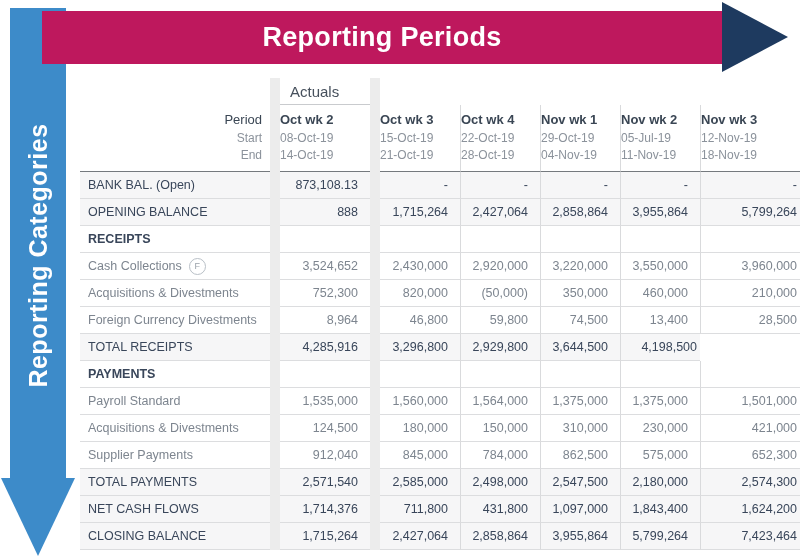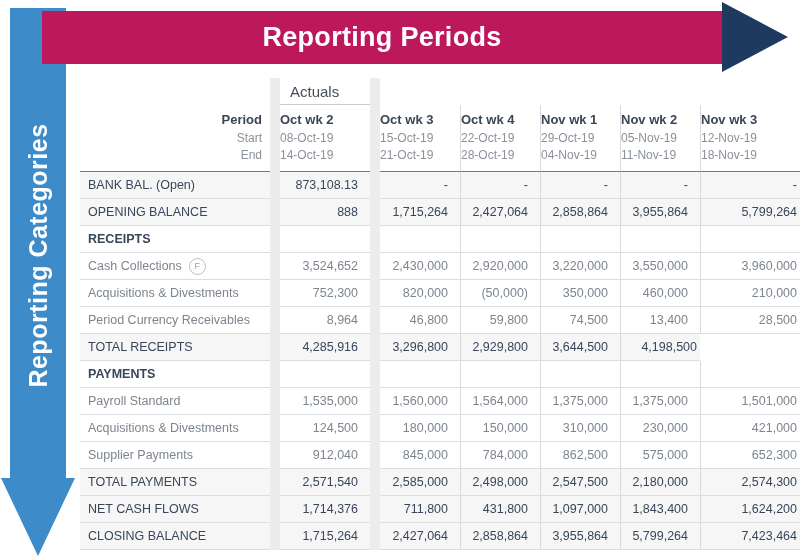--- a/index.html
+++ b/index.html
@@ -29,21 +29,21 @@
   
   .row-groups{height:27px;text-align:center;}
   .row-groups .grp{display:flex;align-items:center;padding-left:10px;font-size:15px;color:#46505c;
     border-bottom:1px solid #c9cbce;}
   .grp-forecast{grid-column:span 5;}
   
   .row-period{height:67px;}
   .row-period .cell{border-bottom:1px solid #75797e;padding-top:5px;}
   .row-period .gutter{border-bottom:none;}
   .pl{display:flex;flex-direction:column;align-items:flex-end;padding-right:8px;}
-  .pl .p1{font-size:13px;font-weight:700;color:#3a4654;line-height:20px;}
+  .pl .p1{font-size:13px;font-weight:400;color:#3a4654;line-height:20px;}
   .pl .p2{font-size:12px;color:#8b929b;line-height:17px;}
   .colhead{display:flex;flex-direction:column;padding-left:0;}
   .colhead .name{font-size:13px;font-weight:700;color:#3a4654;line-height:20px;white-space:nowrap;}
   .colhead .date{font-size:12px;color:#8b929b;line-height:17px;white-space:nowrap;}
   
   .row-data{height:27px;}
   .row-data .cell{border-bottom:1px solid #dcdddf;display:flex;align-items:center;}
   .row-data .gutter{border-bottom:none;}
   .lab{padding-left:8px;font-size:12.5px;color:#7d858f;white-space:nowrap;}
   .val{justify-content:flex-end;padding-right:12px;font-size:12.5px;color:#7d858f;white-space:nowrap;}
@@ -100,21 +100,21 @@
         <div class="date">22-Oct-19</div>
         <div class="date">28-Oct-19</div>
       </div>
       <div class="cell colhead vline">
         <div class="name">Nov wk 1</div>
         <div class="date">29-Oct-19</div>
         <div class="date">04-Nov-19</div>
       </div>
       <div class="cell colhead vline">
         <div class="name">Nov wk 2</div>
-        <div class="date">05-Nov-19</div>
+        <div class="date">05-Jul-19</div>
         <div class="date">11-Nov-19</div>
       </div>
       <div class="cell colhead vline">
         <div class="name">Nov wk 3</div>
         <div class="date">12-Nov-19</div>
         <div class="date">18-Nov-19</div>
       </div>
     </div>
     <div class="grid-row row-data total">
       <div class="cell lab">BANK BAL. (Open)</div>
@@ -165,21 +165,21 @@
       <div class="cell gutter"></div>
       <div class="cell val">752,300</div>
       <div class="cell gutter"></div>
       <div class="cell val">820,000</div>
       <div class="cell val vline">(50,000)</div>
       <div class="cell val vline">350,000</div>
       <div class="cell val vline">460,000</div>
       <div class="cell val vline last">210,000</div>
     </div>
     <div class="grid-row row-data detail">
-      <div class="cell lab">Period Currency Receivables</div>
+      <div class="cell lab">Foreign Currency Divestments</div>
       <div class="cell gutter"></div>
       <div class="cell val">8,964</div>
       <div class="cell gutter"></div>
       <div class="cell val">46,800</div>
       <div class="cell val vline">59,800</div>
       <div class="cell val vline">74,500</div>
       <div class="cell val vline">13,400</div>
       <div class="cell val vline last">28,500</div>
     </div>
     <div class="grid-row row-data total">

